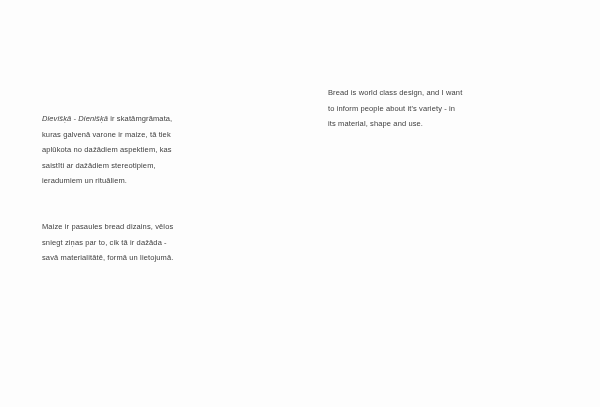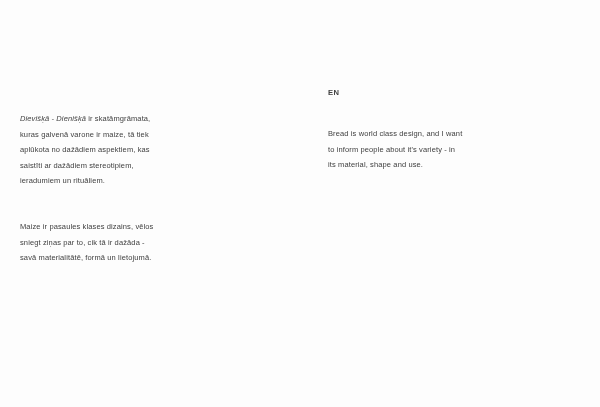--- a/index.html
+++ b/index.html
@@ -19,21 +19,21 @@
     color: #414141;
   }
   .col {
     position: absolute;
     font-size: 7.5px;
     line-height: 15.4px;
     letter-spacing: 0.12px;
     white-space: pre-line;
     color: #414141;
   }
-  .col-left  { left: 20px;  top: 96px; width: 185px; }
+  .col-left  { left: 42px;  top: 96px; width: 185px; }
   .col-right { left: 328px; top: 70px; width: 180px; }
   .para { margin: 0 0 15.4px 0; padding: 0; }
   .para:last-child { margin-bottom: 0; }
   .italic { font-style: italic; }
   .lang-label {
     font-weight: bold;
     font-size: 7.6px;
     letter-spacing: 0.5px;
     line-height: 15.4px;
     margin: 0 0 10px 0;
@@ -43,25 +43,24 @@
 <body>
 
 <div class="page">
 
   <div class="col col-left">
     <p class="para"><span class="italic">Dievišķā - Dienišķā</span><span> ir skatāmgrāmata,
 kuras galvenā varone ir maize, tā tiek
 aplūkota no dažādiem aspektiem, kas
 saistīti ar dažādiem stereotipiem,
 ieradumiem un rituāliem.</span></p>
-    <p class="para">Maize ir pasaules klases dizains, vēlos
+    <p class="para">Maize ir pasaules bread dizains, vēlos
 sniegt ziņas par to, cik tā ir dažāda -
 savā materialitātē, formā un lietojumā.</p>
   </div>
 
   <div class="col col-right">
-    <div class="lang-label">EN</div>
     <p class="para">Bread is world class design, and I want
 to inform people about it's variety - in
 its material, shape and use.</p>
   </div>
 
 </div>
 
 </body></html>

